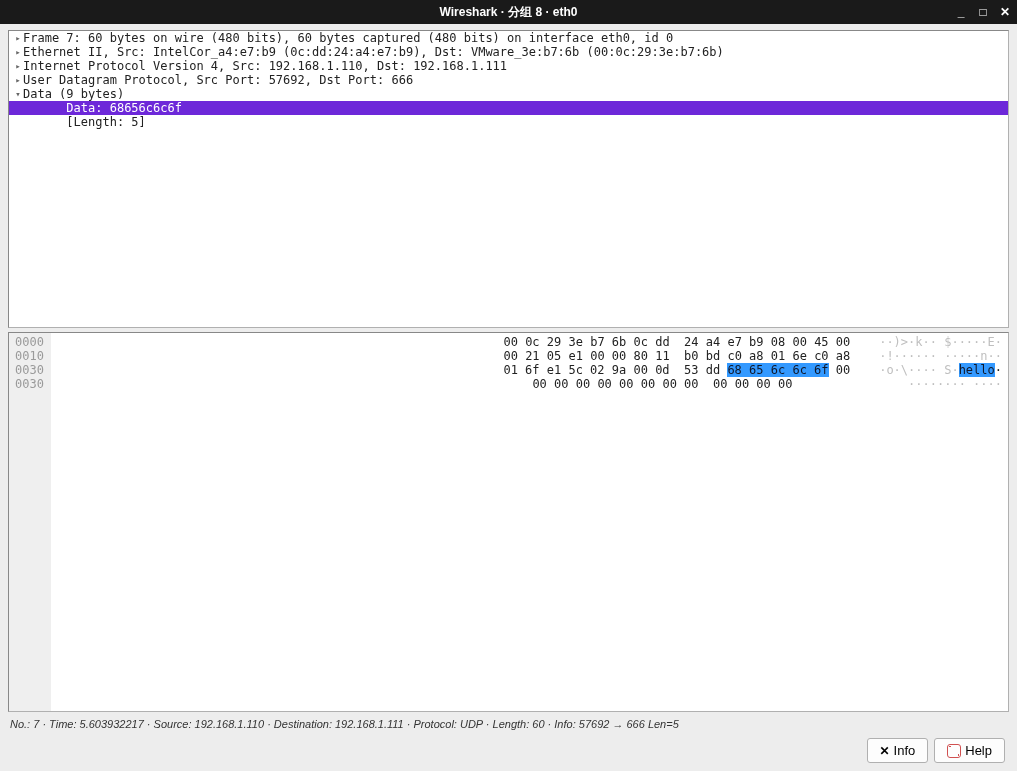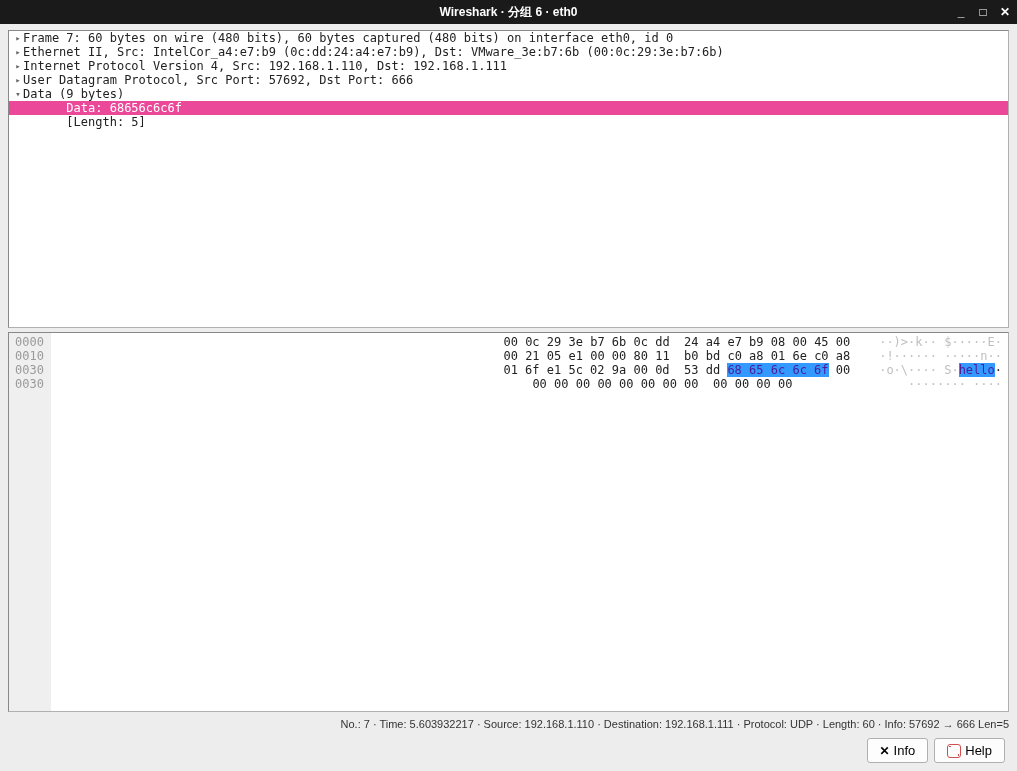--- a/index.html
+++ b/index.html
@@ -63,21 +63,21 @@
     white-space: pre;
   }
   .tree-row .arrow {
     width: 10px;
     display: inline-block;
     color: #666;
     font-size: 9px;
     text-align: center;
   }
   .tree-row.selected {
-    background: #ec4899;
+    background: #6d28d9;
     color: #fff;
   }
   .hex-pane {
     height: 386px;
     font-family: "DejaVu Sans Mono", Menlo, monospace;
     font-size: 12px;
     color: #222;
     display: flex;
   }
   .hex-offsets {
@@ -88,27 +88,27 @@
   }
   .hex-content {
     padding: 2px 6px;
     flex: 1;
     white-space: pre;
     text-align: right;
   }
   .hex-line { height: 14px; line-height: 14px; }
   .hex-hl {
     background: #3399ff;
-    color: #4c1d95;
+    color: #0f172a;
   }
   .statusrow {
     font-size: 11px;
+    font-style: italic;
     color: #333;
     padding: 2px 0 4px 2px;
-    text-align: right;
   }
   .button-row {
     display: flex;
     justify-content: flex-end;
     gap: 6px;
     padding-right: 4px;
   }
   .btn {
     background: #fdfdfd;
     border: 1px solid #b0b0b0;
@@ -135,21 +135,21 @@
     width: 1.5px; height: 1.5px;
   }
   .icon-help::before { top:1px; left:1px; }
   .icon-help::after { bottom:1px; right:1px; }
   .dim { color:#bfbfbf; }
 </style>
 </head>
 <body>
 
 <div class="titlebar">
-  <span class="titlebar-title">Wireshark · 分组 6 · eth0</span>
+  <span class="titlebar-title">Wireshark · 分组 8 · eth0</span>
   <div class="titlebar-controls">
     <span class="titlebar-btn">_</span>
     <span class="titlebar-btn">□</span>
     <span class="titlebar-btn">✕</span>
   </div>
 </div>
 
 <div class="window-body">
 
   <div class="pane tree-pane" id="tree-pane">

